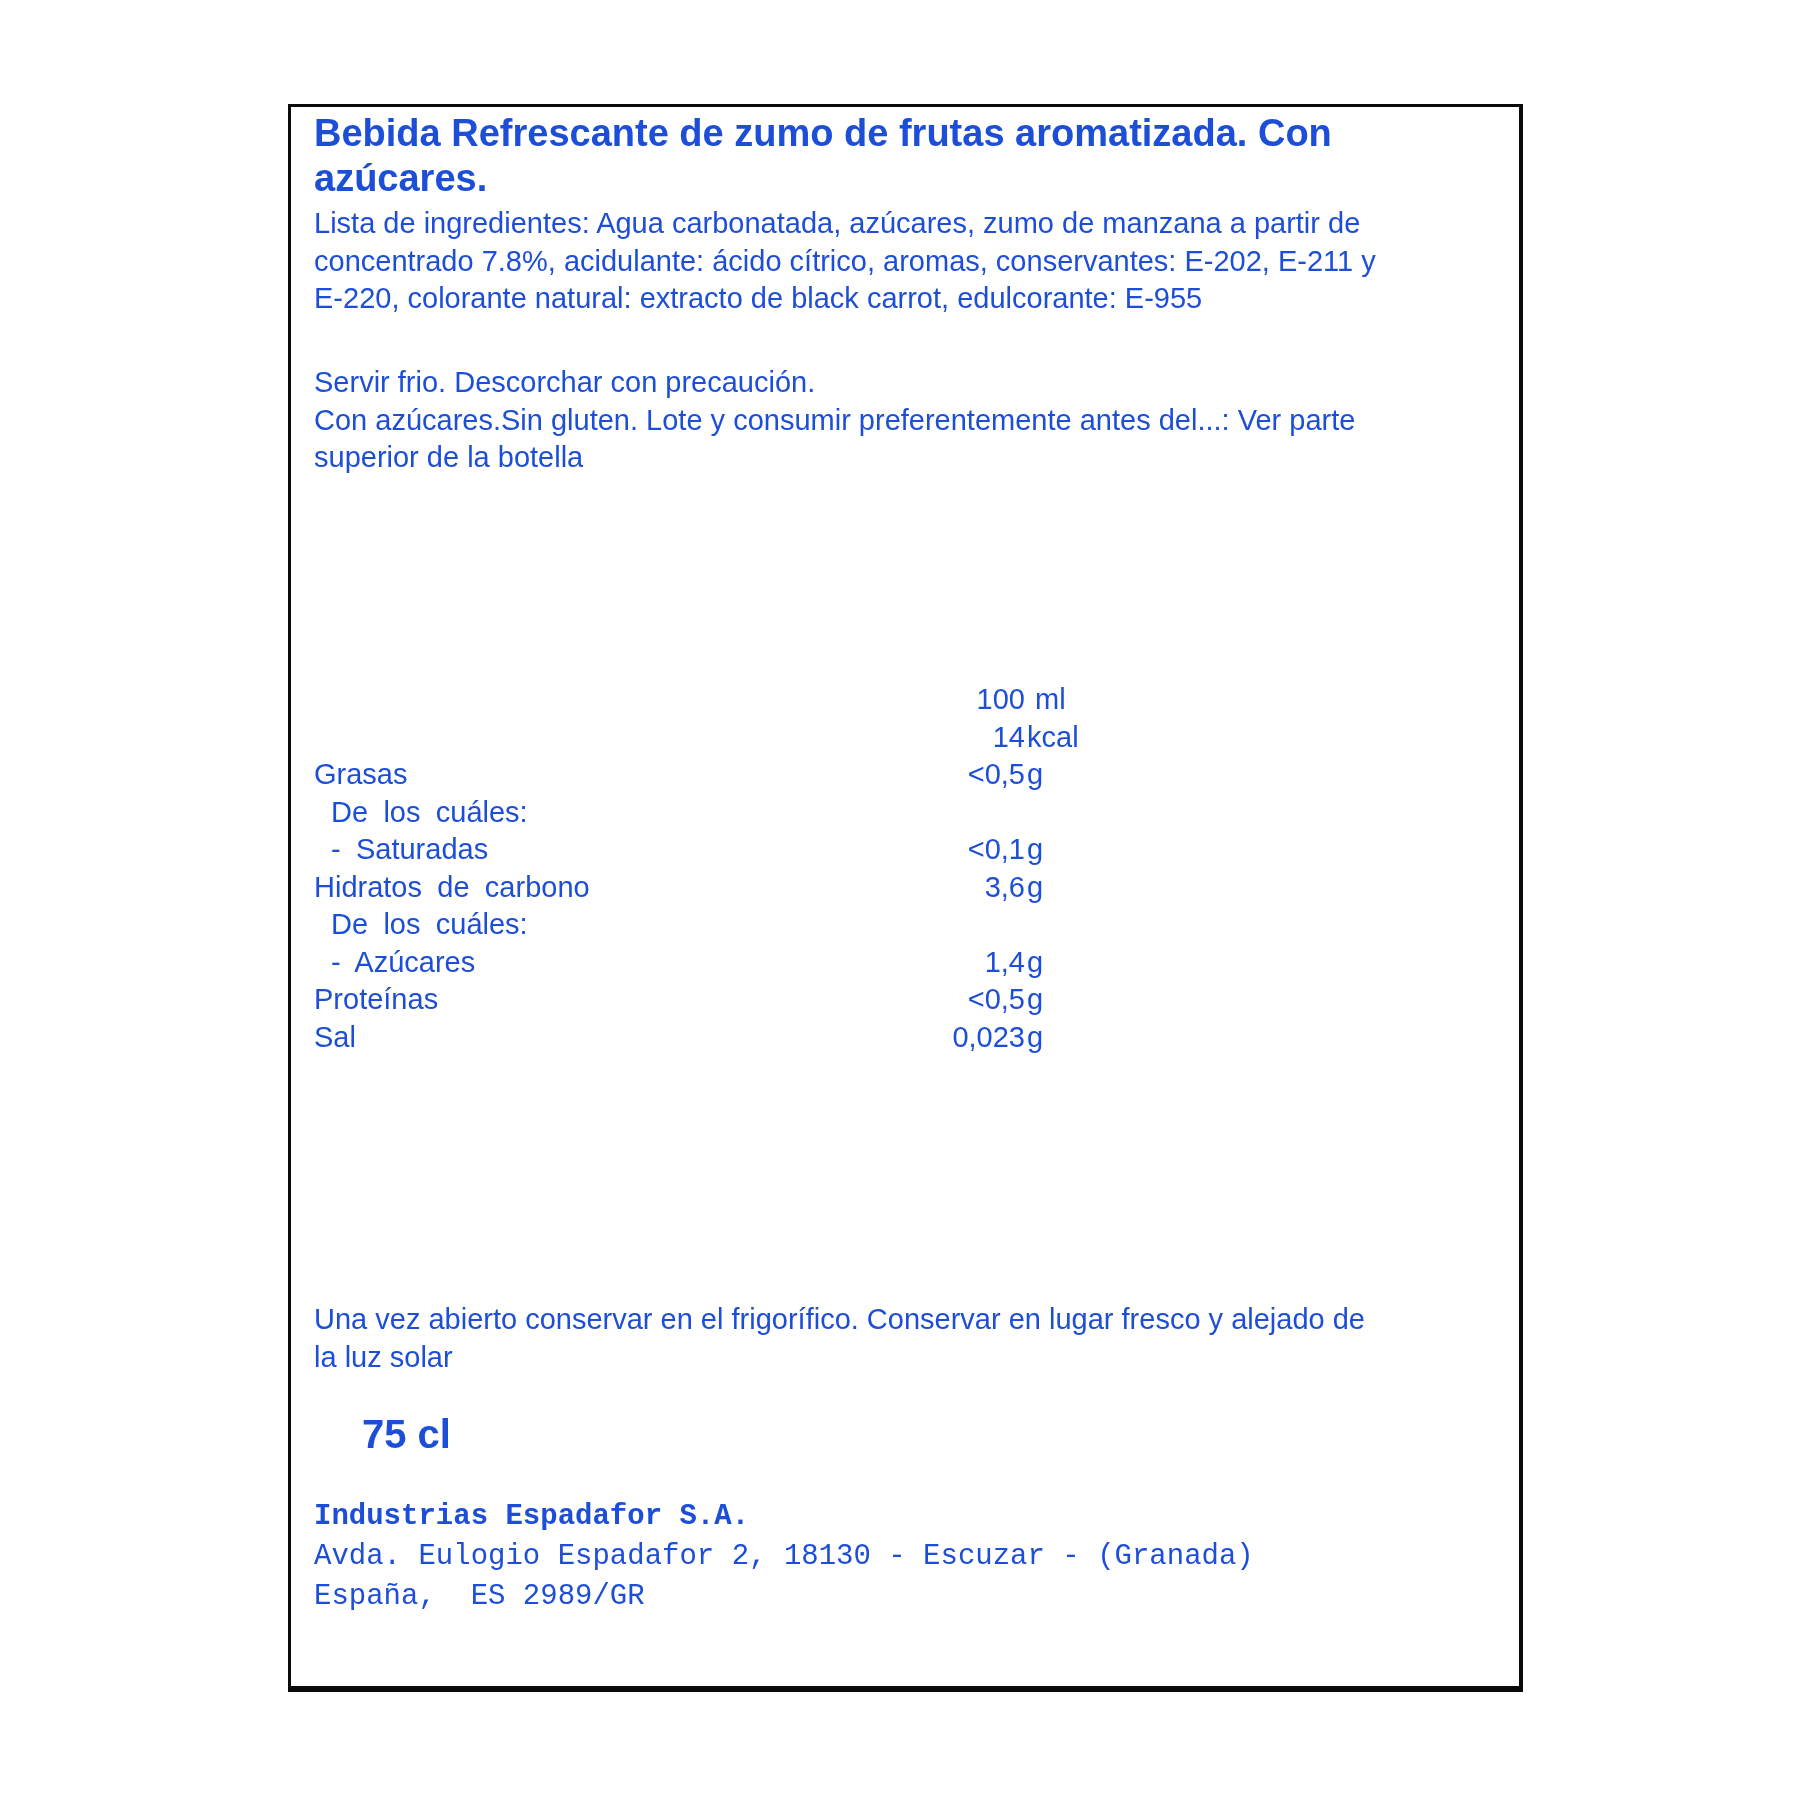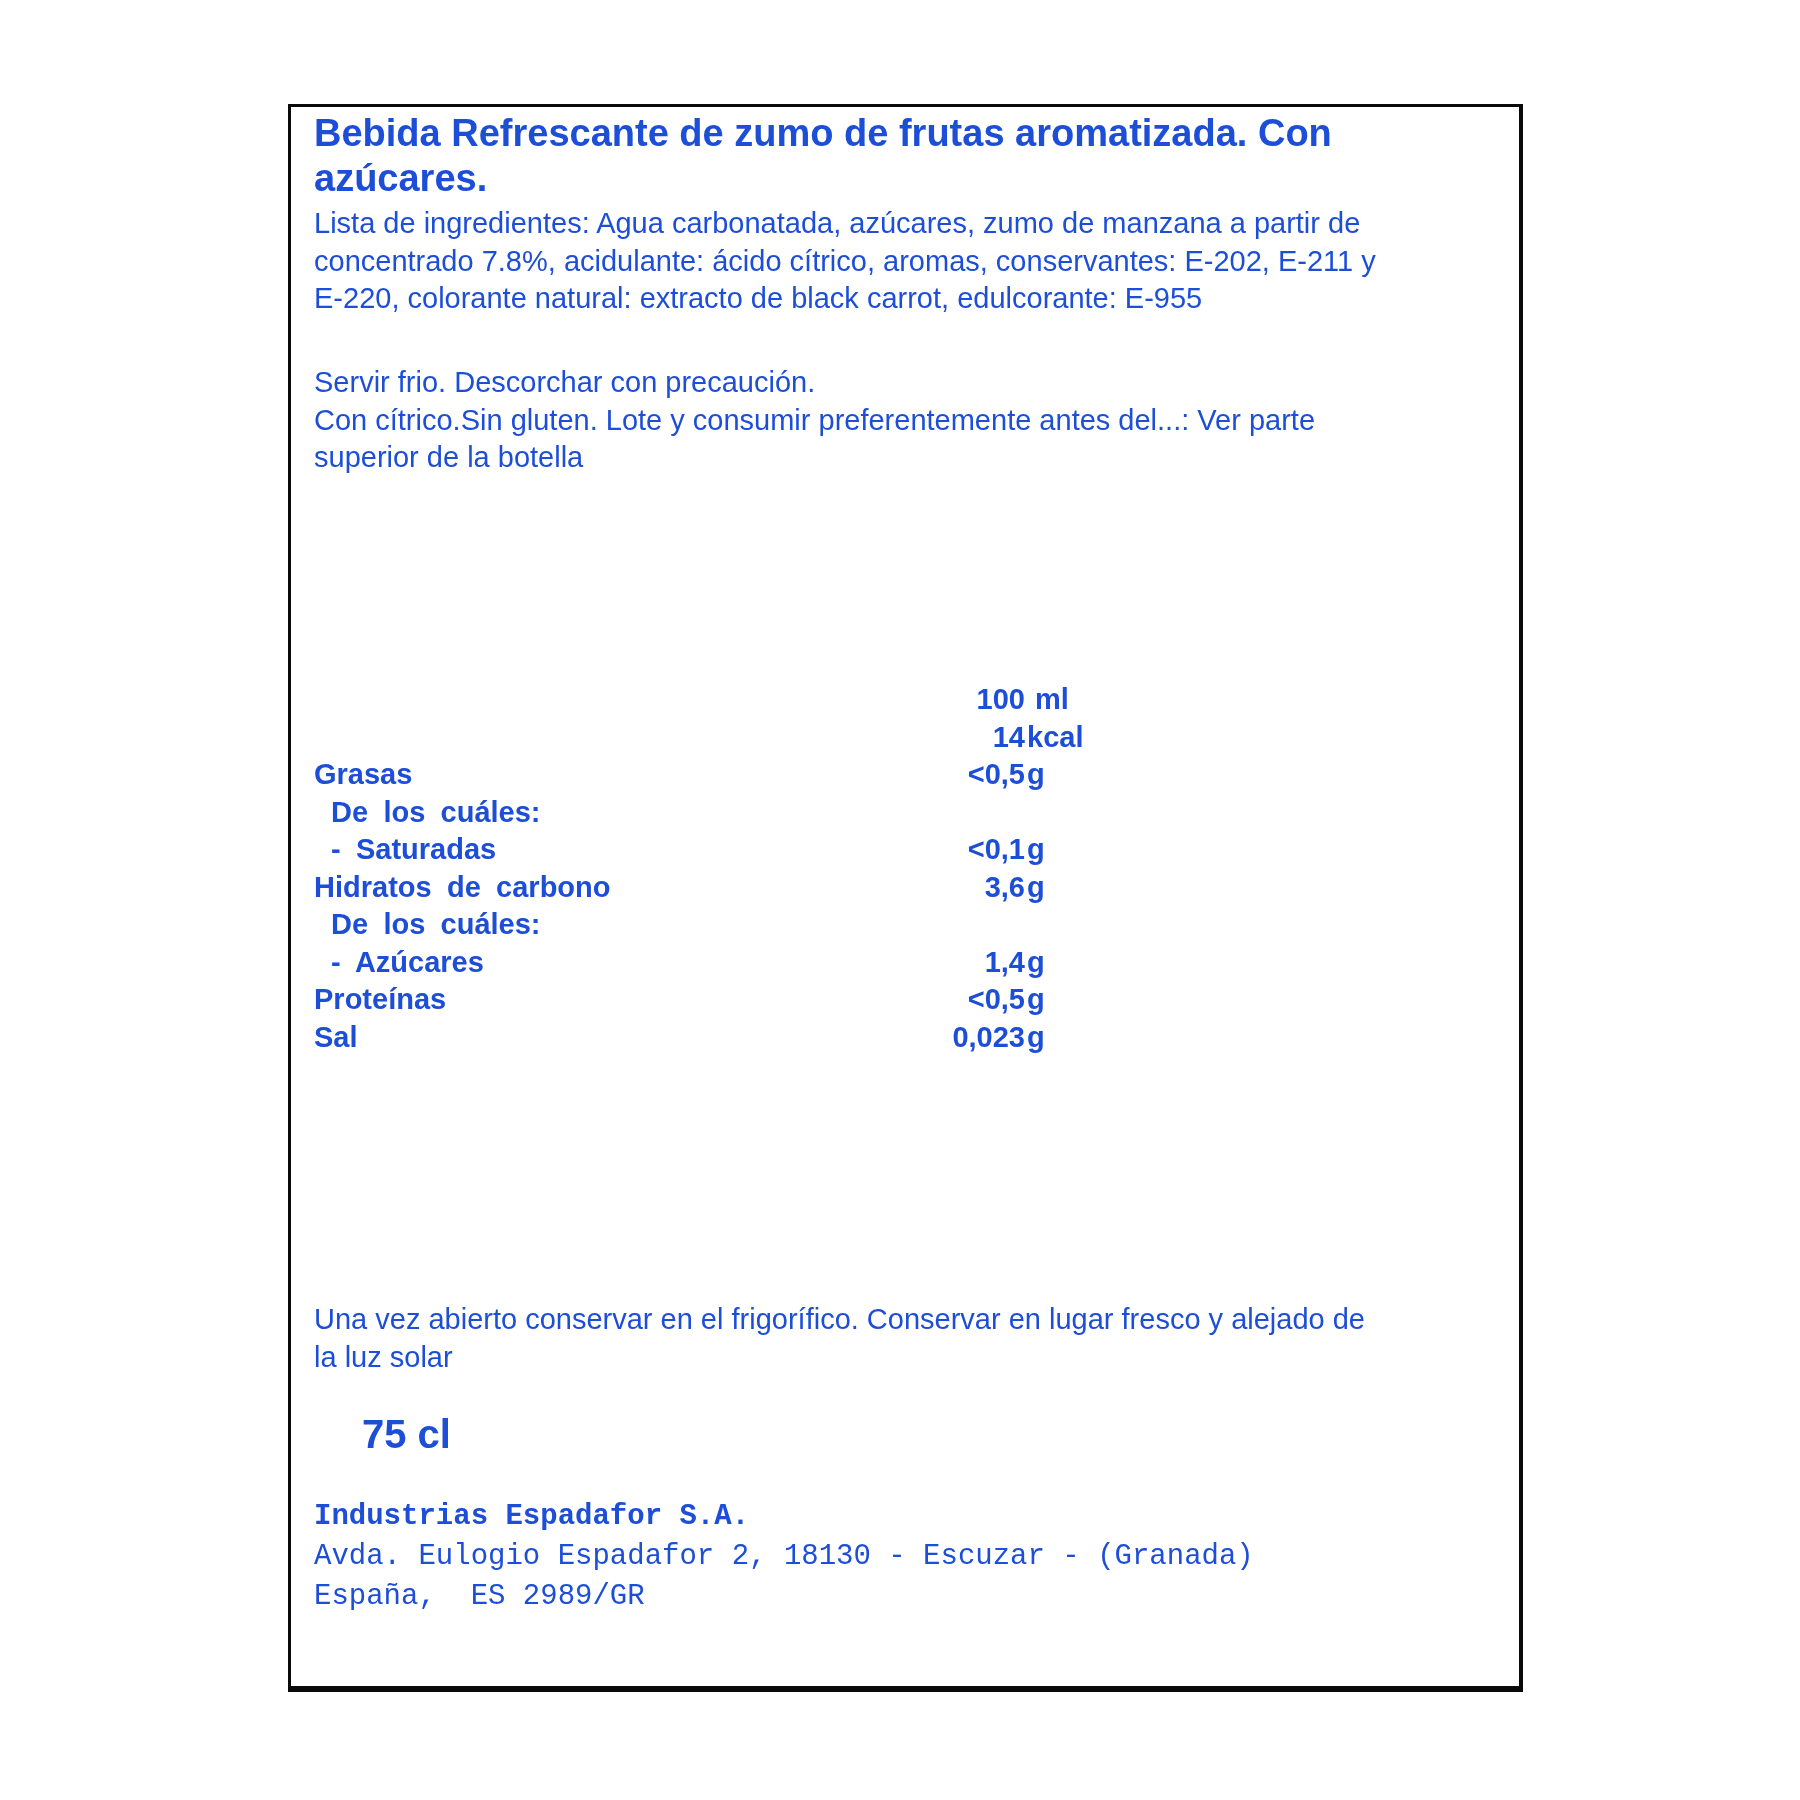--- a/index.html
+++ b/index.html
@@ -32,21 +32,21 @@
   .pre { white-space: pre; }
   .title {
     left: 23px; top: 4px; width: 1170px;
     font-size: 38px; font-weight: bold; line-height: 45px;
   }
   .body {
     font-size: 29px; line-height: 37.5px;
   }
   .ingredients { left: 23px; top: 98px; width: 1175px; }
   .serving { left: 23px; top: 257px; width: 1175px; }
-  .nutrition { left: 23px; top: 574px; width: 1175px; font-weight: bold; }
+  .nutrition { left: 23px; top: 574px; width: 1175px; }
   .nrow {
     position: relative;
     height: 37.5px; line-height: 37.5px;
     font-size: 29px;
   }
   .nlabel { word-spacing: 0.25em; }
   .nrow.ind .nlabel { padding-left: 17px; }
   .nval {
     position: absolute; left: 511px; top: 0; width: 200px;
     text-align: right; display: inline-block;
@@ -71,21 +71,21 @@
   <div class="label-box">
 
     <h1 class="blk title pre">Bebida Refrescante de zumo de frutas aromatizada. Con
 azúcares.</h1>
 
     <p class="blk body pre ingredients">Lista de ingredientes: Agua carbonatada, azúcares, zumo de manzana a partir de
 concentrado 7.8%, acidulante: ácido cítrico, aromas, conservantes: E-202, E-211 y
 E-220, colorante natural: extracto de black carrot, edulcorante: E-955</p>
 
     <p class="blk body pre serving">Servir frio. Descorchar con precaución.
-Con cítrico.Sin gluten. Lote y consumir preferentemente antes del...: Ver parte
+Con azúcares.Sin gluten. Lote y consumir preferentemente antes del...: Ver parte
 superior de la botella</p>
 
     <div class="blk nutrition">
       <div class="nrow">
         <span class="nlabel"></span>
         <span class="nval">100</span>
         <span class="nunit pre"> ml</span>
       </div>
       <div id="nutrition-rows">
           <div class="nrow"><span class="nlabel"></span><span class="nval">14</span><span class="nunit">kcal</span></div>

